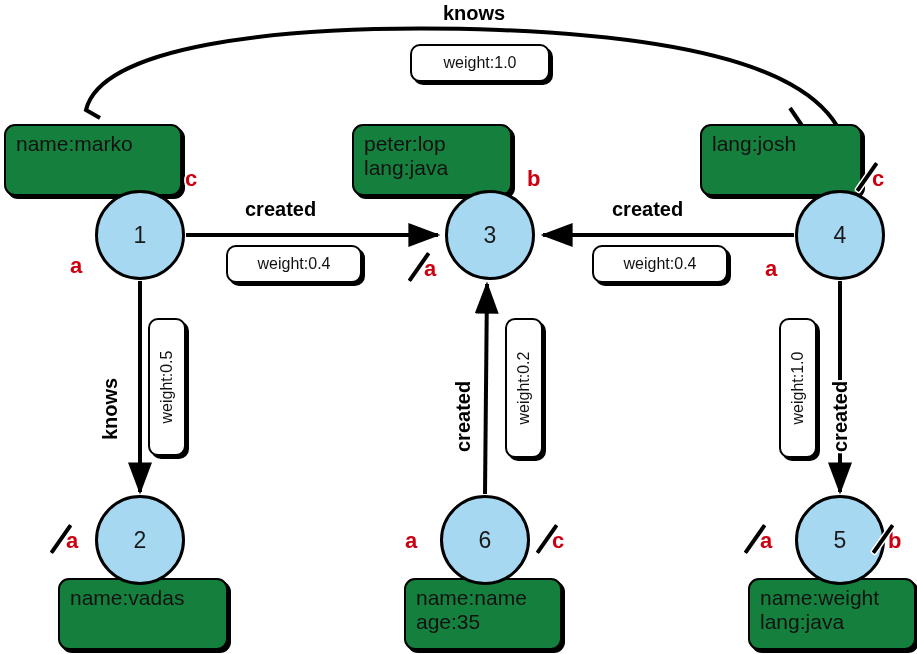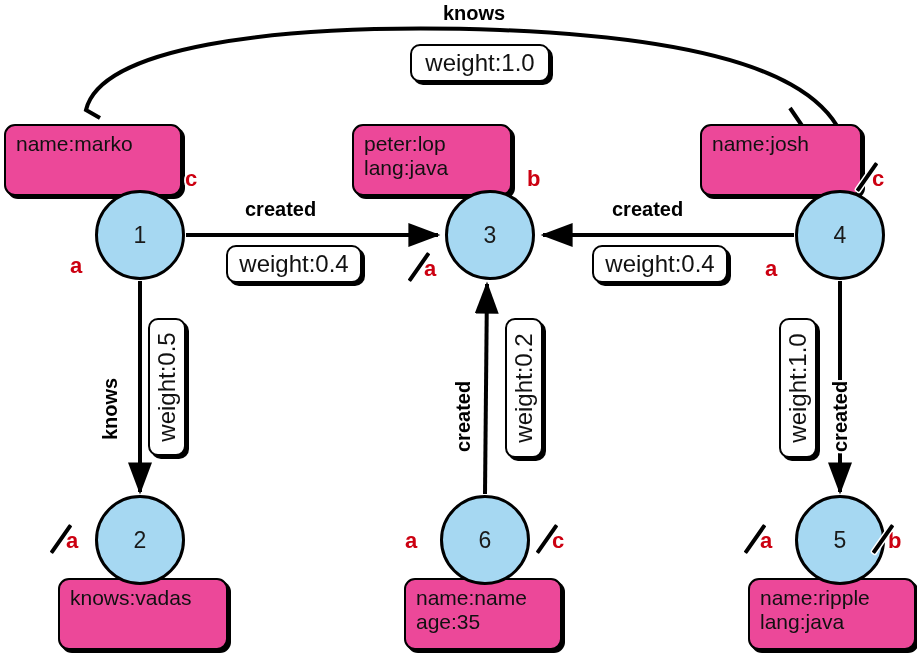--- a/index.html
+++ b/index.html
@@ -10,33 +10,33 @@
   svg.edges{position:absolute;left:0;top:0;width:917px;height:654px;}
 
   
   .vertex{position:absolute;border-radius:50%;
           background:#a6d8f2;border:3px solid #000;
           box-sizing:border-box;display:flex;align-items:center;
           justify-content:center;font-size:23px;color:#1a1a1a;
           font-family:"Liberation Sans",sans-serif;}
 
   
-  .propbox{position:absolute;background:#ec4899;border:2.5px solid #000;
+  .propbox{position:absolute;background:#15803d;border:2.5px solid #000;
            border-radius:11px;box-sizing:border-box;
            padding:6px 10px 7px 10px;
            box-shadow:3px 3px 0 0 #000;
            font-size:21px;line-height:1.14;color:#111;white-space:nowrap;}
   .propbox div{white-space:nowrap;}
 
   
   .weightbox{position:absolute;background:#fff;border:2.5px solid #000;
              border-radius:10px;box-sizing:border-box;
              box-shadow:3px 3px 0 0 #000;
              display:flex;align-items:center;justify-content:center;
-             font-size:24px;color:#111;white-space:nowrap;}
+             font-size:16px;color:#111;white-space:nowrap;}
   .weightbox.vert span{display:block;transform:rotate(-90deg);white-space:nowrap;}
 
   
   .elabel{position:absolute;font-size:20px;font-weight:bold;color:#000;
           white-space:nowrap;
           text-shadow:
             -2px -2px 0 #fff,  2px -2px 0 #fff,
             -2px  2px 0 #fff,  2px  2px 0 #fff,
             -2px  0   0 #fff,  2px  0   0 #fff,
              0   -2px 0 #fff,  0    2px 0 #fff;}
@@ -77,31 +77,31 @@
 
     <line x1="485" y1="494" x2="487" y2="284" stroke="#000" stroke-width="4" marker-end="url(#arrow)"></line>
 
     <line x1="840" y1="281" x2="840" y2="492" stroke="#000" stroke-width="4" marker-end="url(#arrow)"></line>
   </svg>
 
   <div class="propbox" style="left: 4px; top: 124px; min-width: 178px; height: 72px;">
     <div>name:marko</div>
   </div>
   <div class="propbox" style="left: 58px; top: 578px; min-width: 170px; height: 72px;">
-    <div>knows:vadas</div>
+    <div>name:vadas</div>
   </div>
   <div class="propbox" style="left: 352px; top: 124px; min-width: 160px; height: 72px;">
     <div>peter:lop</div>
     <div>lang:java</div>
   </div>
   <div class="propbox" style="left: 700px; top: 124px; min-width: 162px; height: 72px;">
-    <div>name:josh</div>
+    <div>lang:josh</div>
   </div>
   <div class="propbox" style="left: 748px; top: 578px; min-width: 168px; height: 72px;">
-    <div>name:ripple</div>
+    <div>name:weight</div>
     <div>lang:java</div>
   </div>
   <div class="propbox" style="left: 404px; top: 578px; min-width: 158px; height: 72px;">
     <div>name:name</div>
     <div>age:35</div>
   </div>
 
   <div class="weightbox" style="left: 410px; top: 44px; width: 140px; height: 38px;">
       <span>weight:1.0</span>
     </div>

